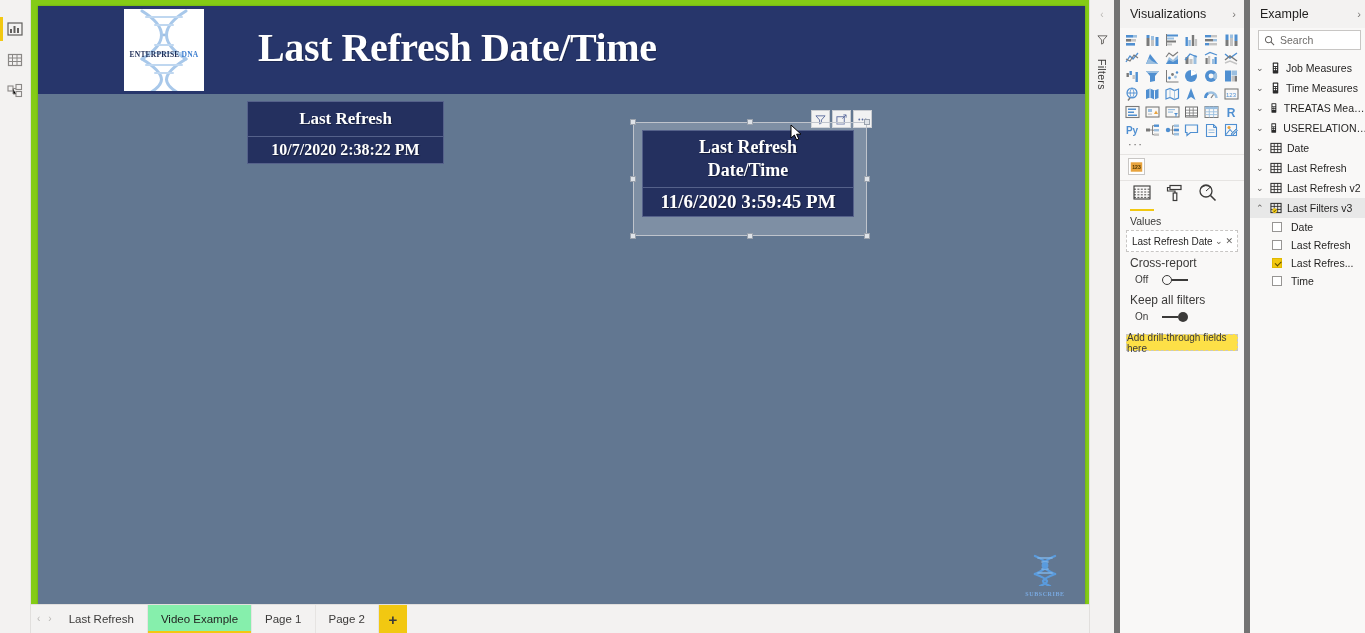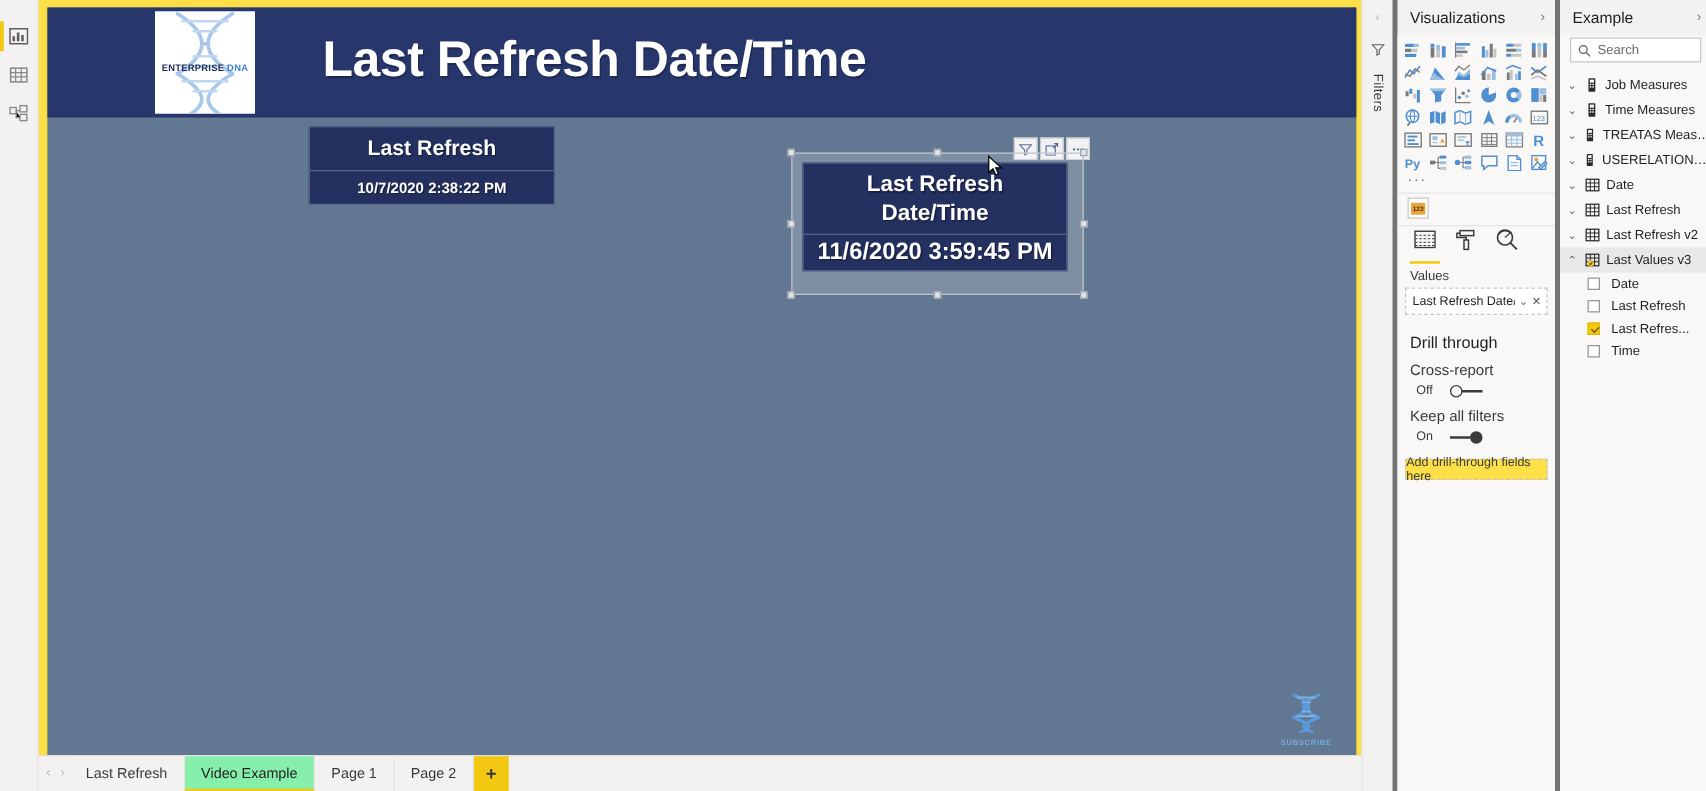--- a/index.html
+++ b/index.html
@@ -29,21 +29,21 @@
   }
   .rail-btn svg { display: block; }
 
   
   .canvas-wrap {
     position: relative; flex: 1 1 auto; height: 633px;
     background: #f3f2f1; display: flex; flex-direction: column;
   }
   .canvas-scroll {
     position: relative; flex: 1 1 auto; overflow: hidden;
-    background: #fde047; padding: 6px 4px 0 7px;
+    background: #84cc16; padding: 6px 4px 0 7px; font-family: Liberation Serif, serif;
   }
   .page {
     position: relative; width: 1047px; height: 598px;
     background: #627791; margin: 0 auto 0 0;
     box-shadow: 0 0 2px rgba(0,0,0,0.25);
   }
 
   
   .banner {
     position: absolute; left: 0; top: 0; width: 1047px; height: 88px;
@@ -82,21 +82,21 @@
   .card-value {
     background: #24305f; color: #ffffff; font-weight: bold;
     text-align: center; border: 1px solid #55618a; border-top: none;
     display: flex; align-items: center; justify-content: center;
     text-shadow: 1px 1px 1px rgba(0,0,0,0.4);
   }
 
   
   #card-1 { left: 209px; top: 95px; width: 197px; }
   #card-1 .card-title { height: 36px; font-size: 17px; }
-  #card-1 .card-value { height: 27px; font-size: 12px; }
+  #card-1 .card-value { height: 27px; font-size: 16px; }
 
   
   #card-2 { left: 595px; top: 116px; width: 234px; height: 114px; }
   #card-2 .sel-frame {
     position: absolute; left: 0; top: 0; width: 234px; height: 114px;
     border: 1px solid #bfc4cc; background: rgba(255,255,255,0.18);
   }
   #card-2 .inner { position: absolute; left: 9px; top: 8px; width: 212px; }
   #card-2 .card-title { height: 58px; font-size: 18px; line-height: 23px; flex-direction: column; }
   #card-2 .card-value { height: 29px; font-size: 19px; }
@@ -170,21 +170,21 @@
     display: flex; flex-direction: column; align-items: center;
     padding-top: 10px; gap: 14px;
   }
   .filters-label {
     writing-mode: vertical-rl; font-size: 10.5px; color: #3b3a39;
     letter-spacing: 0.3px;
   }
 
   
   .pane {
-    height: 633px; background: #f3f2f1; border-left: 4px solid #737373;
+    height: 633px; background: #f3f2f1; border-left: 6px solid #737373;
     display: flex; flex-direction: column;
   }
   #viz-pane { width: 130px; flex: 0 0 130px; }
   #fields-pane { width: 125px; flex: 0 0 125px; background:#f3f2f1; }
   .pane-head {
     height: 28px; display: flex; align-items: center;
     justify-content: space-between; padding: 0 8px 0 10px;
   }
   .pane-title { font-size: 12.5px; color: #201f1e; }
   .chev { color: #797775; font-size: 11px; line-height: 11px; }
@@ -764,21 +764,20 @@
 
       <div class="section-label">Values</div>
       <div class="well">
         <div class="pill">
           <span class="pill-text">Last Refresh Date/Time</span>
           <span class="pill-ic">⌄</span>
           <span class="pill-ic">✕</span>
         </div>
       </div>
 
-      <div class="drill-title">Drill through</div>
       <div class="drill-sub">Cross-report</div>
       <div class="toggle-row">
         <span>Off</span>
         <span class="toggle off">
             <span class="bar"></span>
             <span class="knob"></span>
           </span>
       </div>
       <div class="drill-sub">Keep all filters</div>
       <div class="toggle-row">
@@ -880,21 +879,21 @@
         <span class="fname">Last Refresh v2</span>
       </div>
       <div class="field-row selected">
         <span class="caret">⌃</span>
         <svg width="12" height="12" viewBox="0 0 13 13">
             <rect x="1" y="1.5" width="11" height="10" fill="none" stroke="#2b2b2b" stroke-width="1.1"></rect>
             <path d="M1 4.8h11M1 8.1h11M4.6 1.5v10M8.3 1.5v10" stroke="#2b2b2b" stroke-width="0.9"></path>
             <circle cx="5" cy="9.5" r="2.6" fill="#f2c811"></circle>
             <path d="M3.8 9.6 L4.7 10.5 L6.3 8.4" fill="none" stroke="#5c4b00" stroke-width="1"></path>
           </svg>
-        <span class="fname">Last Values v3</span>
+        <span class="fname">Last Filters v3</span>
       </div>
 
       <div class="sub-row">
         <span class="cb"></span>
         <span class="sub-hidden">Date</span>
       </div>
       <div class="sub-row">
         <span class="cb"></span>
         <span class="sub-hidden">Last Refresh</span>
       </div>

